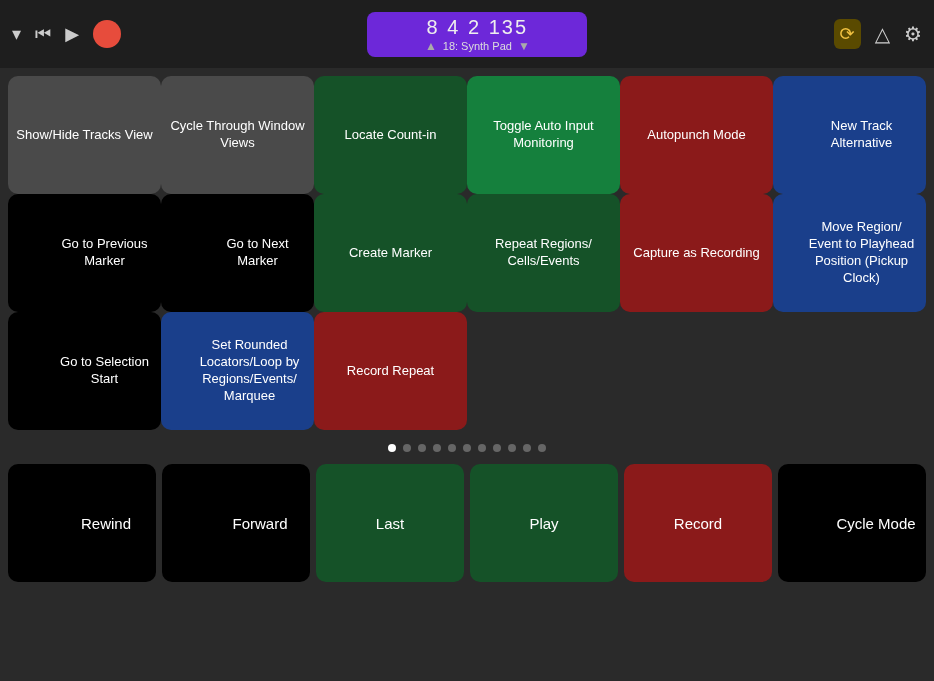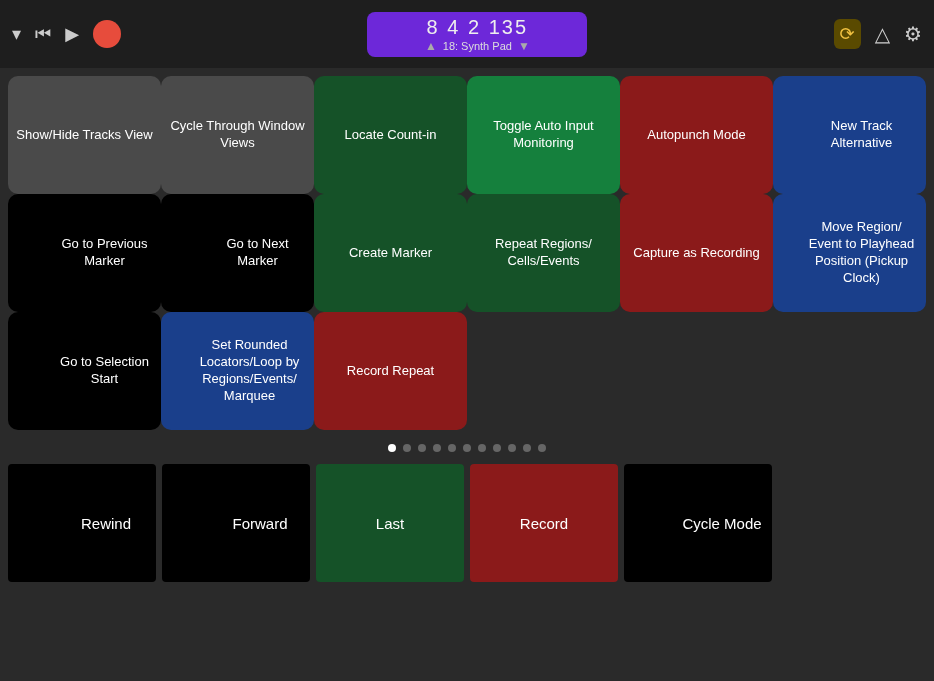--- a/index.html
+++ b/index.html
@@ -128,21 +128,21 @@
     
     .bottom-bar {
       display: grid;
       grid-template-columns: repeat(6, 1fr);
       gap: 6px;
       padding: 0 8px 8px 8px;
       background: #2a2a2a;
     }
 
     .bottom-btn {
-      border-radius: 4px;
+      border-radius: 10px;
       border: none;
       cursor: pointer;
       display: flex;
       align-items: center;
       justify-content: center;
       text-align: center;
       font-size: 15px;
       font-weight: 500;
       color: white;
       height: 118px;
@@ -226,15 +226,16 @@
       <div class="dot"></div>
       <div class="dot"></div>
       <div class="dot"></div>
     </div>
 </div>
 
 <div class="bottom-bar" id="bottom-bar">
 <button class="bottom-btn color-olive">Rewind</button>
     <button class="bottom-btn color-olive">Forward</button>
     <button class="bottom-btn color-dark-green">Last</button>
+    <button class="bottom-btn color-dark-green">Play</button>
     <button class="bottom-btn color-red">Record</button>
     <button class="bottom-btn color-olive">Cycle Mode</button>
   </div>
 
 </body></html>

